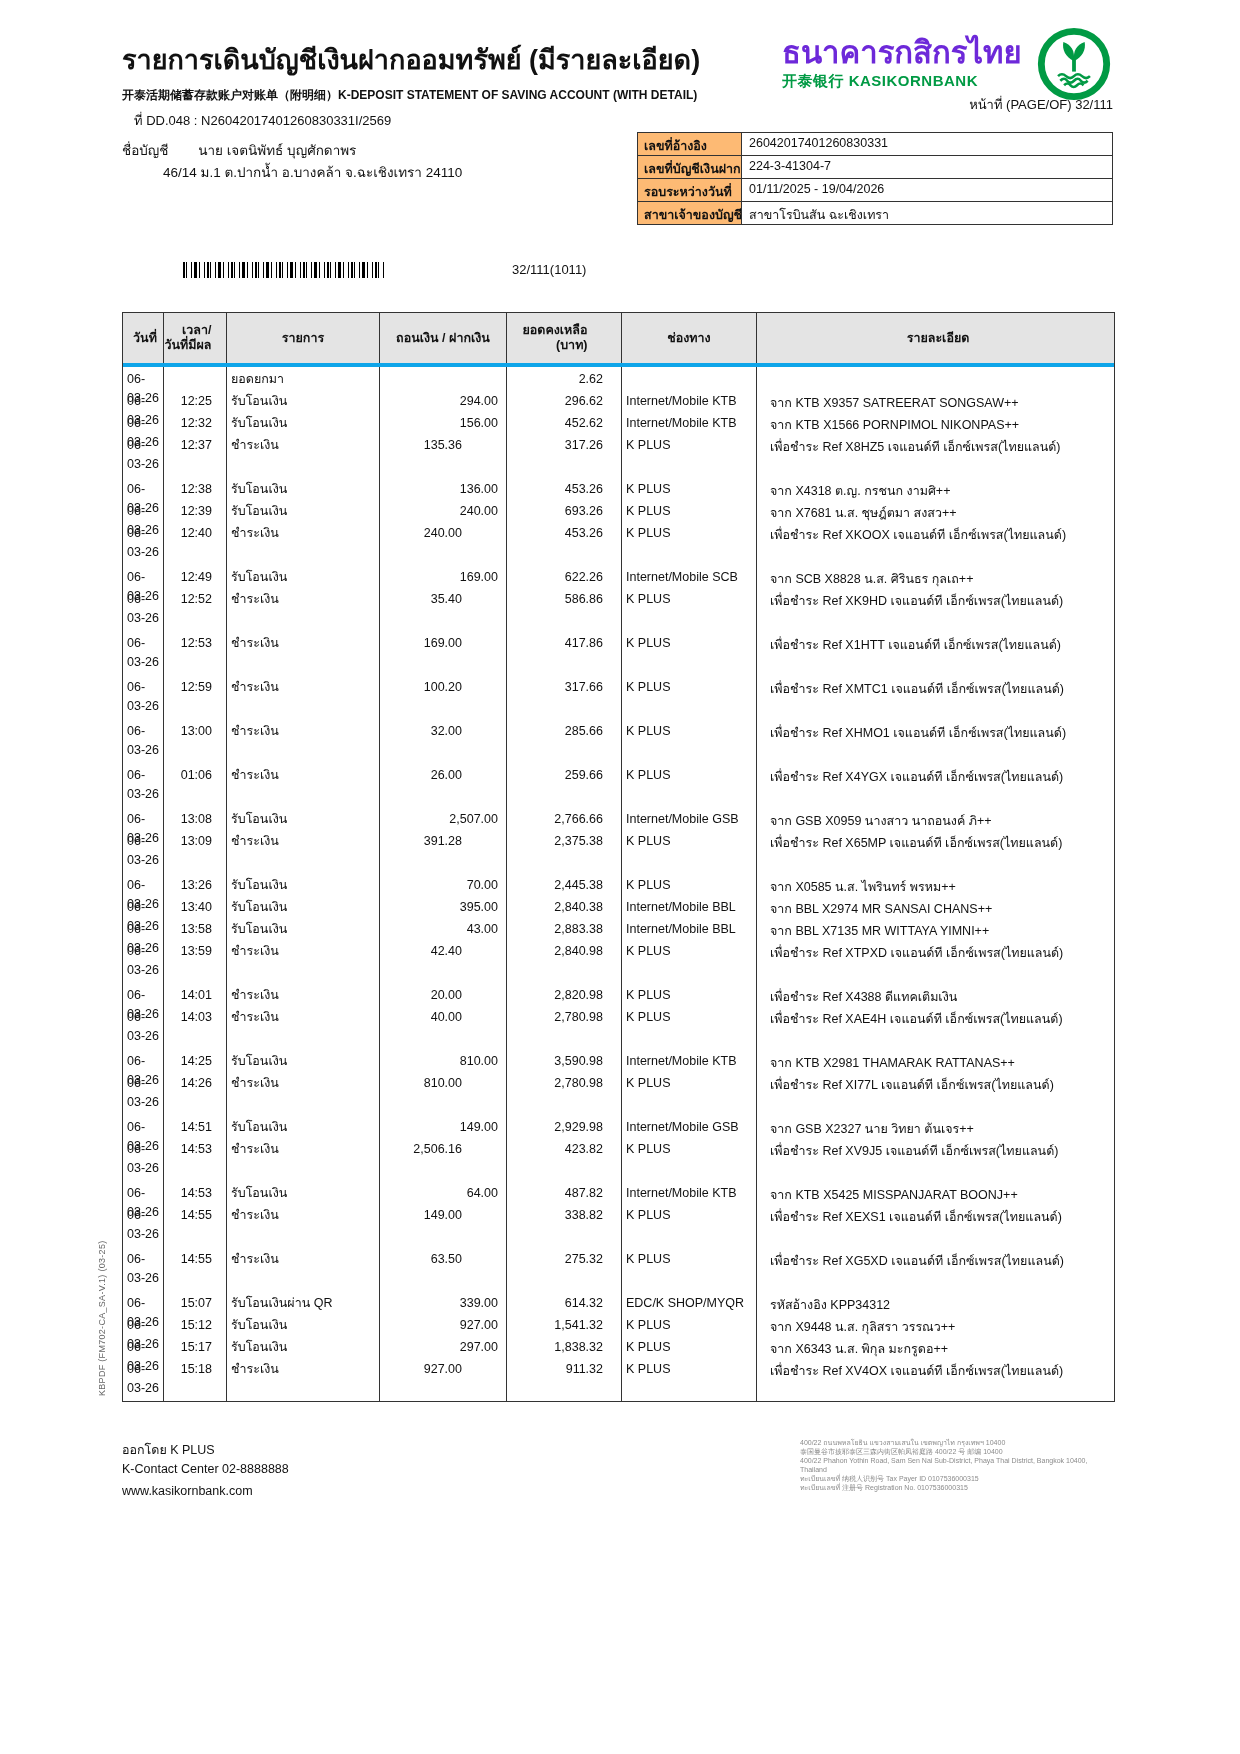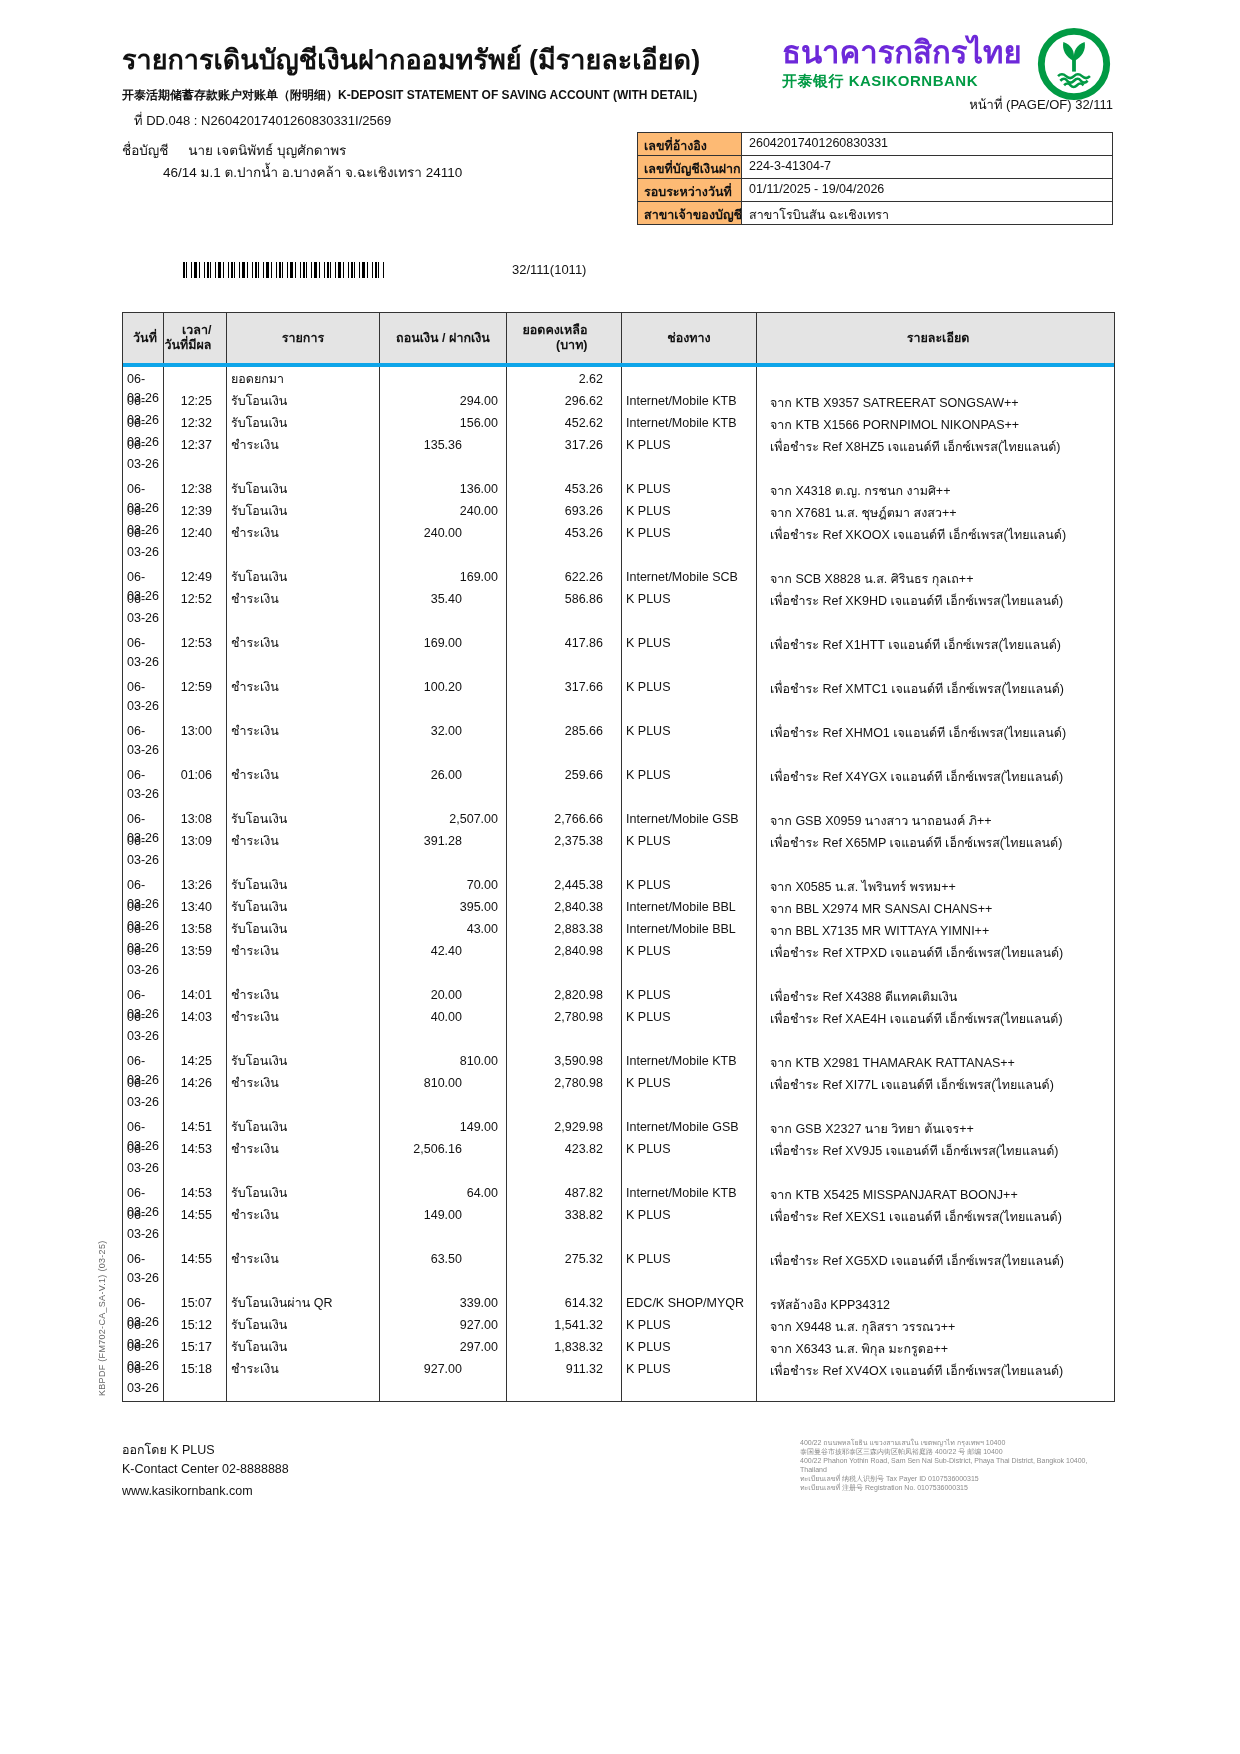--- a/index.html
+++ b/index.html
@@ -13,21 +13,21 @@
 
   .bank-logo{position:absolute;left:782px;top:26px;display:flex;align-items:center;gap:14px;}
   .bank-names{text-align:left;}
   .bank-th{font-size:31px;font-weight:bold;color:#6d28d9;line-height:32px;}
   .bank-sub{font-size:15px;font-weight:bold;color:#019a44;margin-top:3px;letter-spacing:.5px;}
   .logo-circle{width:76px;height:76px;}
 
   .page-of{position:absolute;top:94px;left:863px;width:250px;text-align:right;font-size:13px;}
   .doc-no{position:absolute;left:122px;top:110px;font-size:13px;margin-left:12px;}
   .acct-name{position:absolute;left:122px;top:139px;font-size:13.5px;}
-  .acct-name .lbl{margin-right:16px;}
+  .acct-name .lbl{margin-right:26px;}
   .acct-addr{position:absolute;left:163px;top:161px;font-size:13.5px;}
 
   
   .info-table{position:absolute;left:637px;top:132px;width:476px;border:1px solid #333;border-bottom:none;box-sizing:border-box;}
   .info-row{display:flex;border-bottom:1px solid #333;height:22px;}
   .info-label{width:104px;background:#fdba74;border-right:1px solid #333;font-size:12.5px;font-weight:bold;
               padding:3px 4px 0 6px;box-sizing:border-box;white-space:nowrap;overflow:hidden;}
   .info-value{flex:1;font-size:12.5px;padding:3px 4px 0 7px;}
 
   

